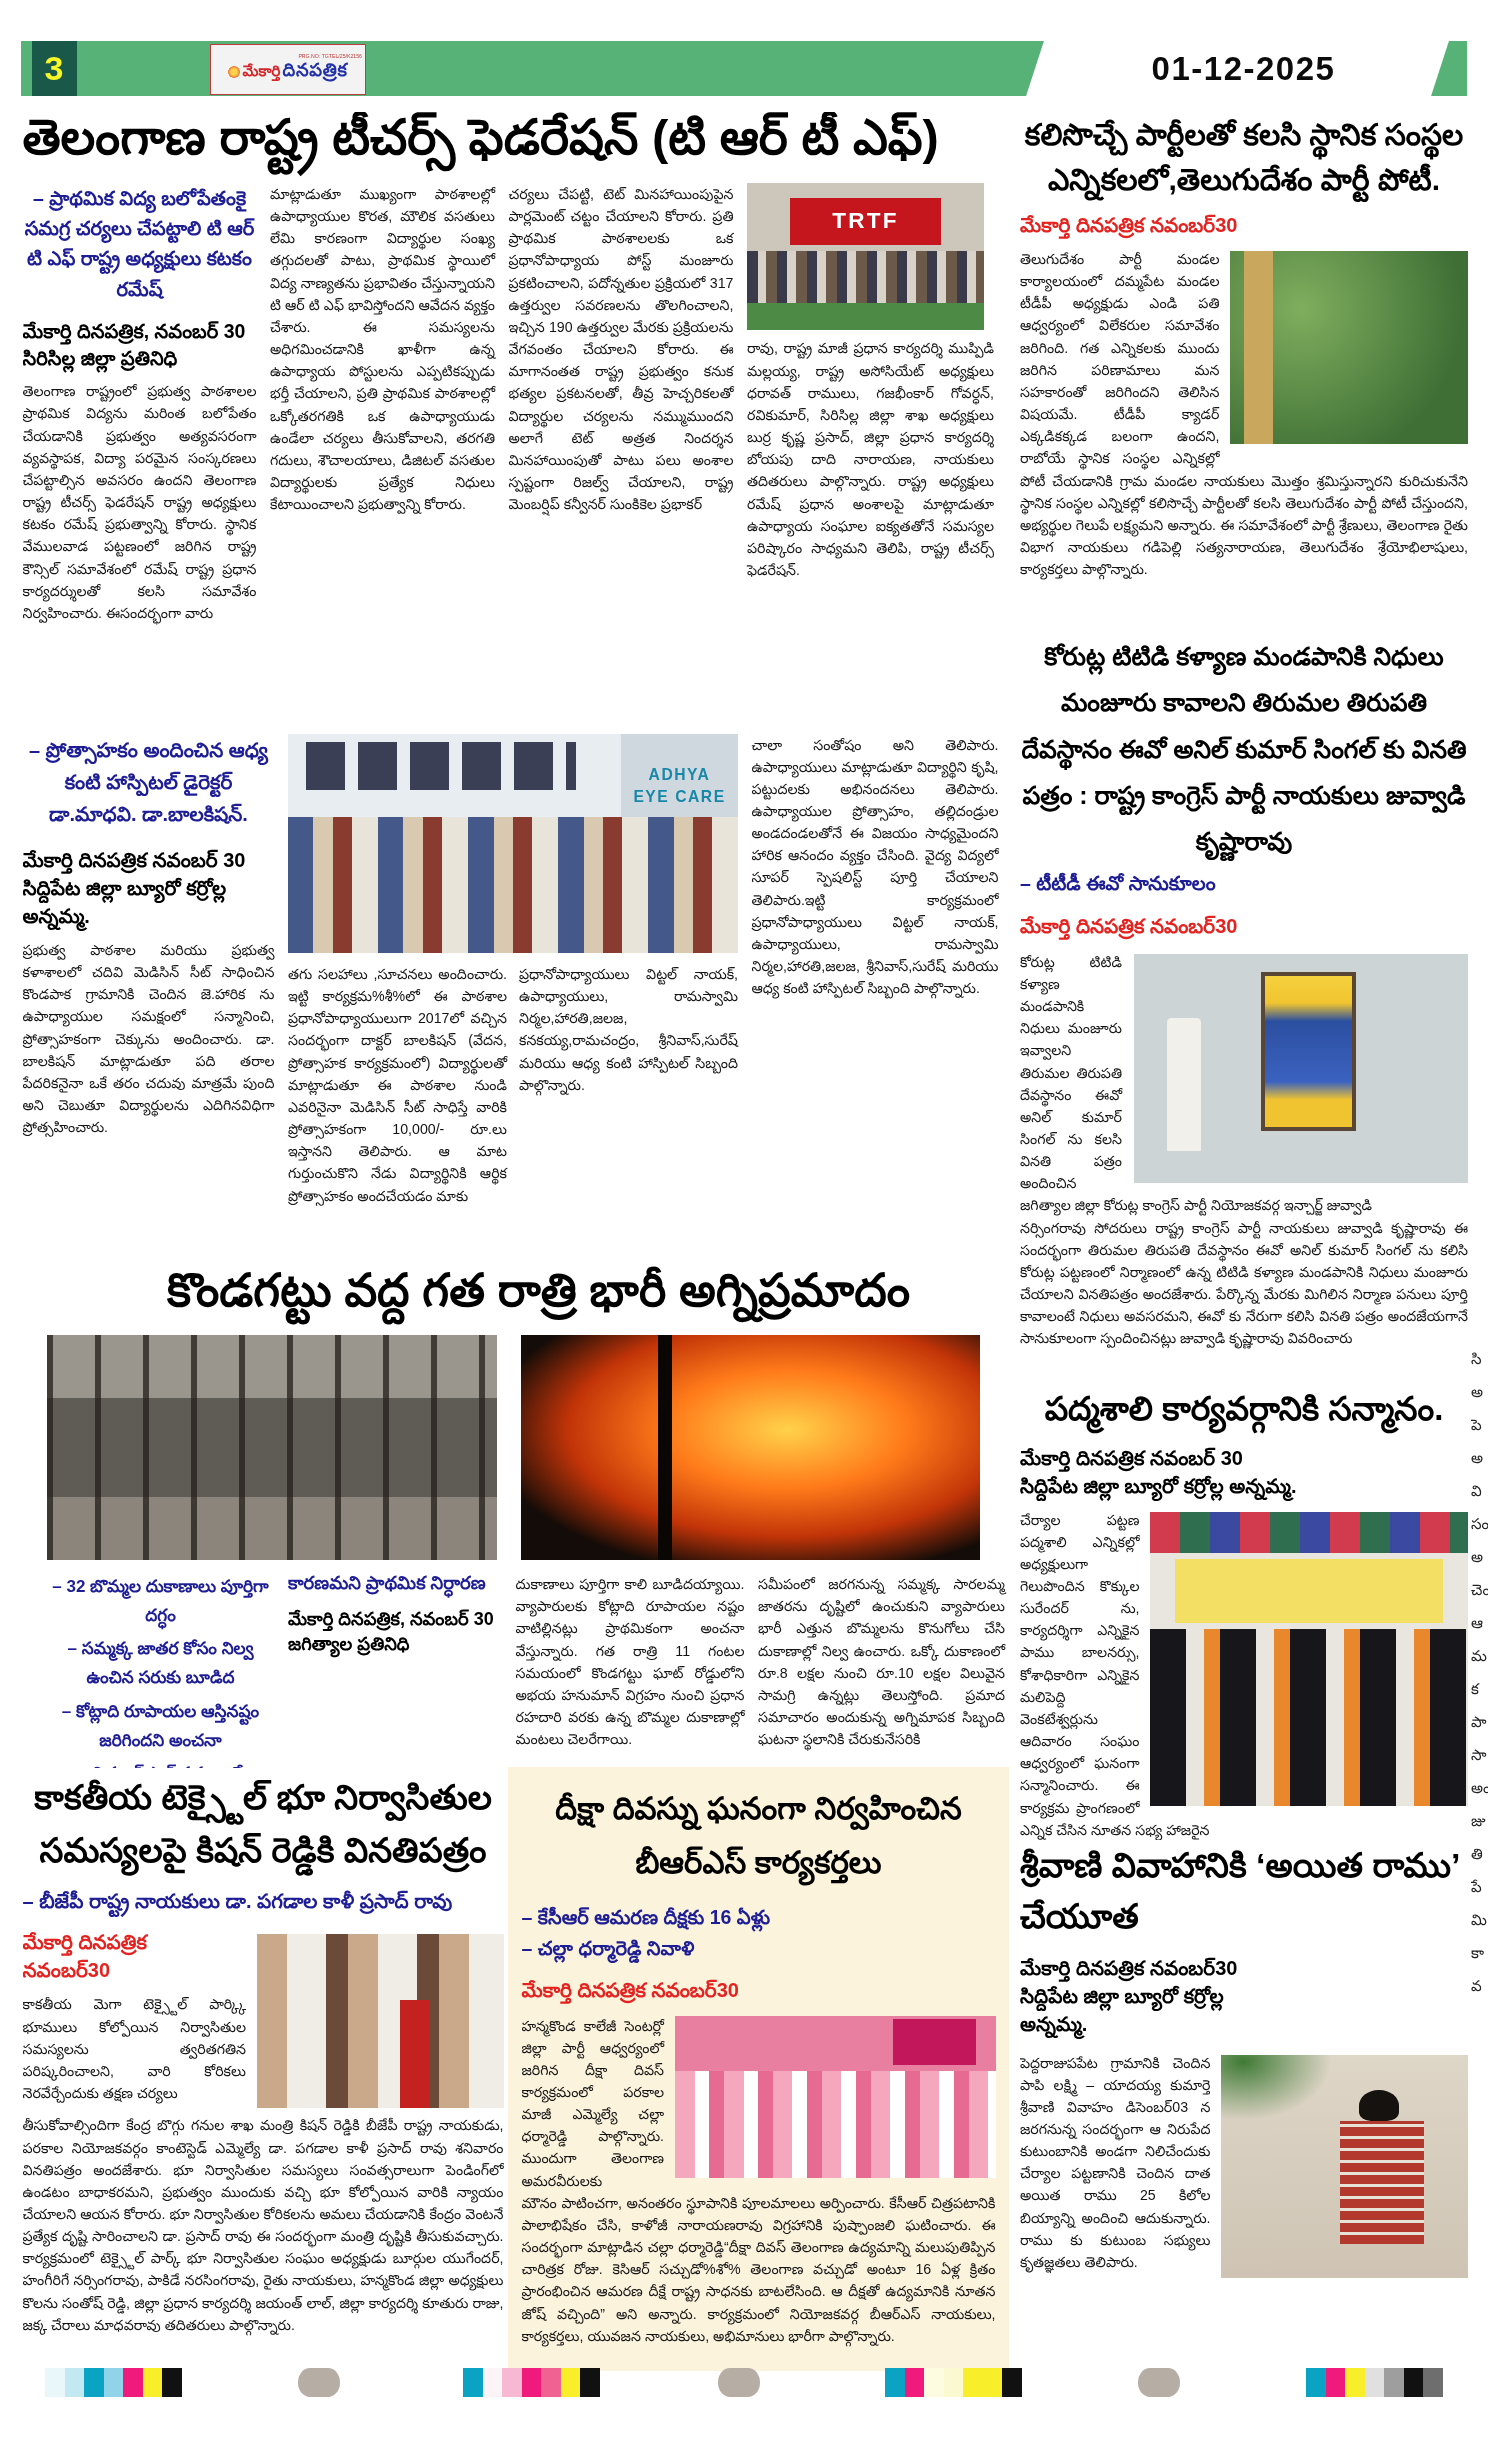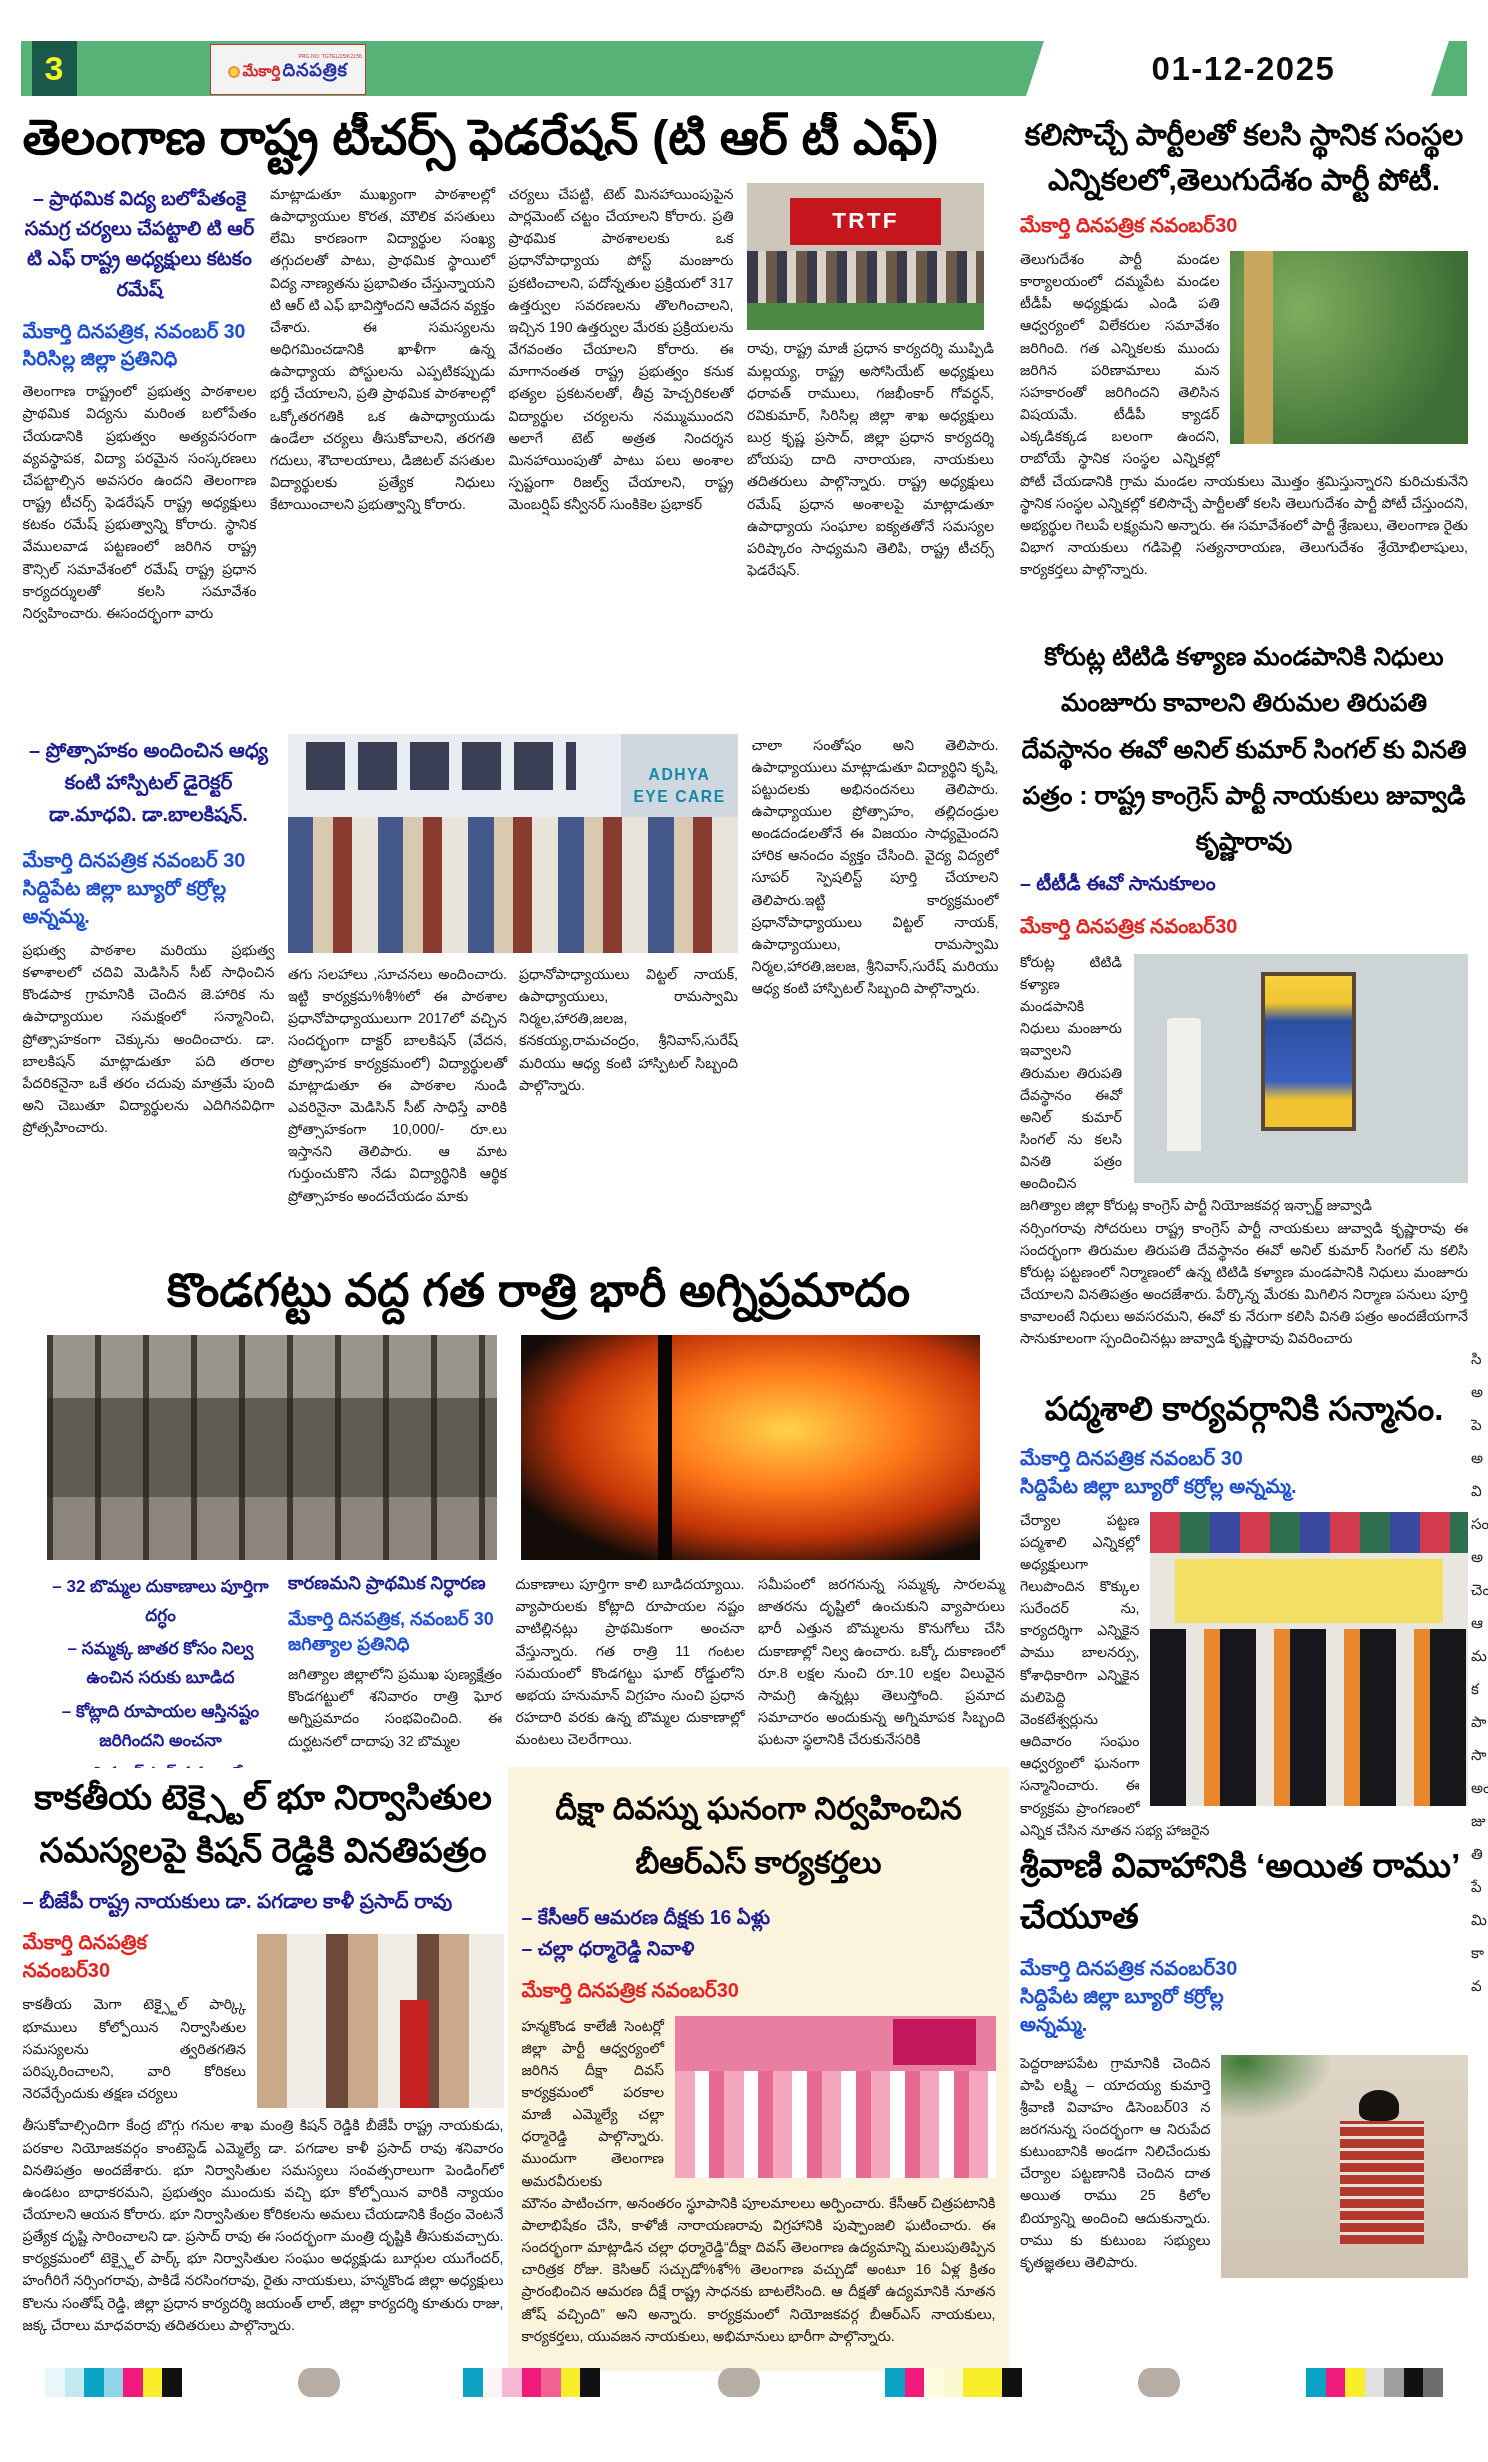--- a/index.html
+++ b/index.html
@@ -15,21 +15,21 @@
   .mastline{display:flex;align-items:center;gap:2.2px;}
   .sun{width:12px;height:12px;border-radius:50%;background:radial-gradient(circle,#ffd34d 35%,#e8712a 70%,#fff 72%);}
   .mh-red{color:#d3262a;font-weight:800;font-size:15px;}
   .mh-blue{color:#2331a8;font-weight:800;font-size:18px;letter-spacing:0.7px;}
   .dateband{position:absolute;left:1014px;top:0;width:405px;height:55px;background:#ffffff;transform:skewX(-18deg);}
   .datetext{position:absolute;left:1050px;top:0;width:345px;height:55px;display:flex;align-items:center;justify-content:center;
             font-size:33px;font-weight:800;color:#0c0c0c;letter-spacing:1.5px;}
   
   .headline{font-weight:800;color:#000;}
   .subhead{color:#1d1d96;font-weight:700;text-align:center;}
-  .byline-m{color:#1d4ed8;font-weight:700;}
+  .byline-m{color:#000000;font-weight:700;}
   .byline-r{color:#e42320;font-weight:700;}
   .body-txt{color:#151515;text-align:justify;font-size:14.2px;line-height:1.56;}
   .cols{display:flex;gap:13.5px;}
   .photo{position:relative;overflow:hidden;background:#cfcfcf;}
   
   .a-trtf{position:absolute;left:22.5px;top:112px;width:984px;height:592px;overflow:hidden;}
   .a-trtf .headline{font-size:49px;line-height:1.05;}
   .a-med{position:absolute;left:22.5px;top:711px;width:984px;height:523px;overflow:hidden;}
   .a-med .headline{font-size:52px;line-height:1.05;}
   .a-fire{position:absolute;left:22.5px;top:1239px;width:984px;height:529px;overflow:hidden;margin-left:24px;}
@@ -185,21 +185,20 @@
       <div class="bullets" style="width:228px;">
         <div>– 32 బొమ్మల దుకాణాలు పూర్తిగా దగ్ధం</div>
         <div>– సమ్మక్క జాతర కోసం నిల్వ ఉంచిన సరుకు బూడిద</div>
         <div>– కోట్లాది రూపాయల ఆస్తినష్టం జరిగిందని అంచనా</div>
         <div>– విద్యుత్ షార్ట్ సర్క్యూటే</div>
       </div>
       <div style="width:214px;">
         <div class="subhead" style="font-size:18px;text-align:left;">కారణమని ప్రాథమిక నిర్ధారణ</div>
         <div class="byline-m" style="font-size:18px;margin-top:10.5px;">మేకార్తి దినపత్రిక, నవంబర్ 30</div>
         <div class="byline-m" style="font-size:18px;">జగిత్యాల ప్రతినిధి</div>
-        <div class="body-txt" style="margin-top:4.5px;">జగిత్యాల జిల్లాలోని ప్రముఖ పుణ్యక్షేత్రం కొండగట్టులో శనివారం రాత్రి ఘోర అగ్నిప్రమాదం సంభవించింది. ఈ దుర్ఘటనలో దాదాపు 32 బొమ్మల</div>
       </div>
       <div class="body-txt" style="width:229px;">దుకాణాలు పూర్తిగా కాలి బూడిదయ్యాయి. వ్యాపారులకు కోట్లాది రూపాయల నష్టం వాటిల్లినట్లు ప్రాథమికంగా అంచనా వేస్తున్నారు. గత రాత్రి 11 గంటల సమయంలో కొండగట్టు ఘాట్ రోడ్డులోని అభయ హనుమాన్ విగ్రహం నుంచి ప్రధాన రహదారి వరకు ఉన్న బొమ్మల దుకాణాల్లో మంటలు చెలరేగాయి.</div>
       <div class="body-txt" style="width:247px;">సమీపంలో జరగనున్న సమ్మక్క సారలమ్మ జాతరను దృష్టిలో ఉంచుకుని వ్యాపారులు భారీ ఎత్తున బొమ్మలను కొనుగోలు చేసి దుకాణాల్లో నిల్వ ఉంచారు. ఒక్కో దుకాణంలో రూ.8 లక్షల నుంచి రూ.10 లక్షల విలువైన సామగ్రి ఉన్నట్లు తెలుస్తోంది. ప్రమాద సమాచారం అందుకున్న అగ్నిమాపక సిబ్బంది ఘటనా స్థలానికి చేరుకునేసరికి</div>
     </div>
   </div>
 
   <div class="a-kak">
     <div class="headline">కాకతీయ టెక్స్టైల్ భూ నిర్వాసితుల సమస్యలపై కిషన్ రెడ్డికి వినతిపత్రం</div>
     <div class="subhead" style="font-size:20px;text-align:left;margin-top:13.5px;">– బీజేపీ రాష్ట్ర నాయకులు డా. పగడాల కాళీ ప్రసాద్ రావు</div>
     <div style="margin-top:13.5px;overflow:hidden;">

